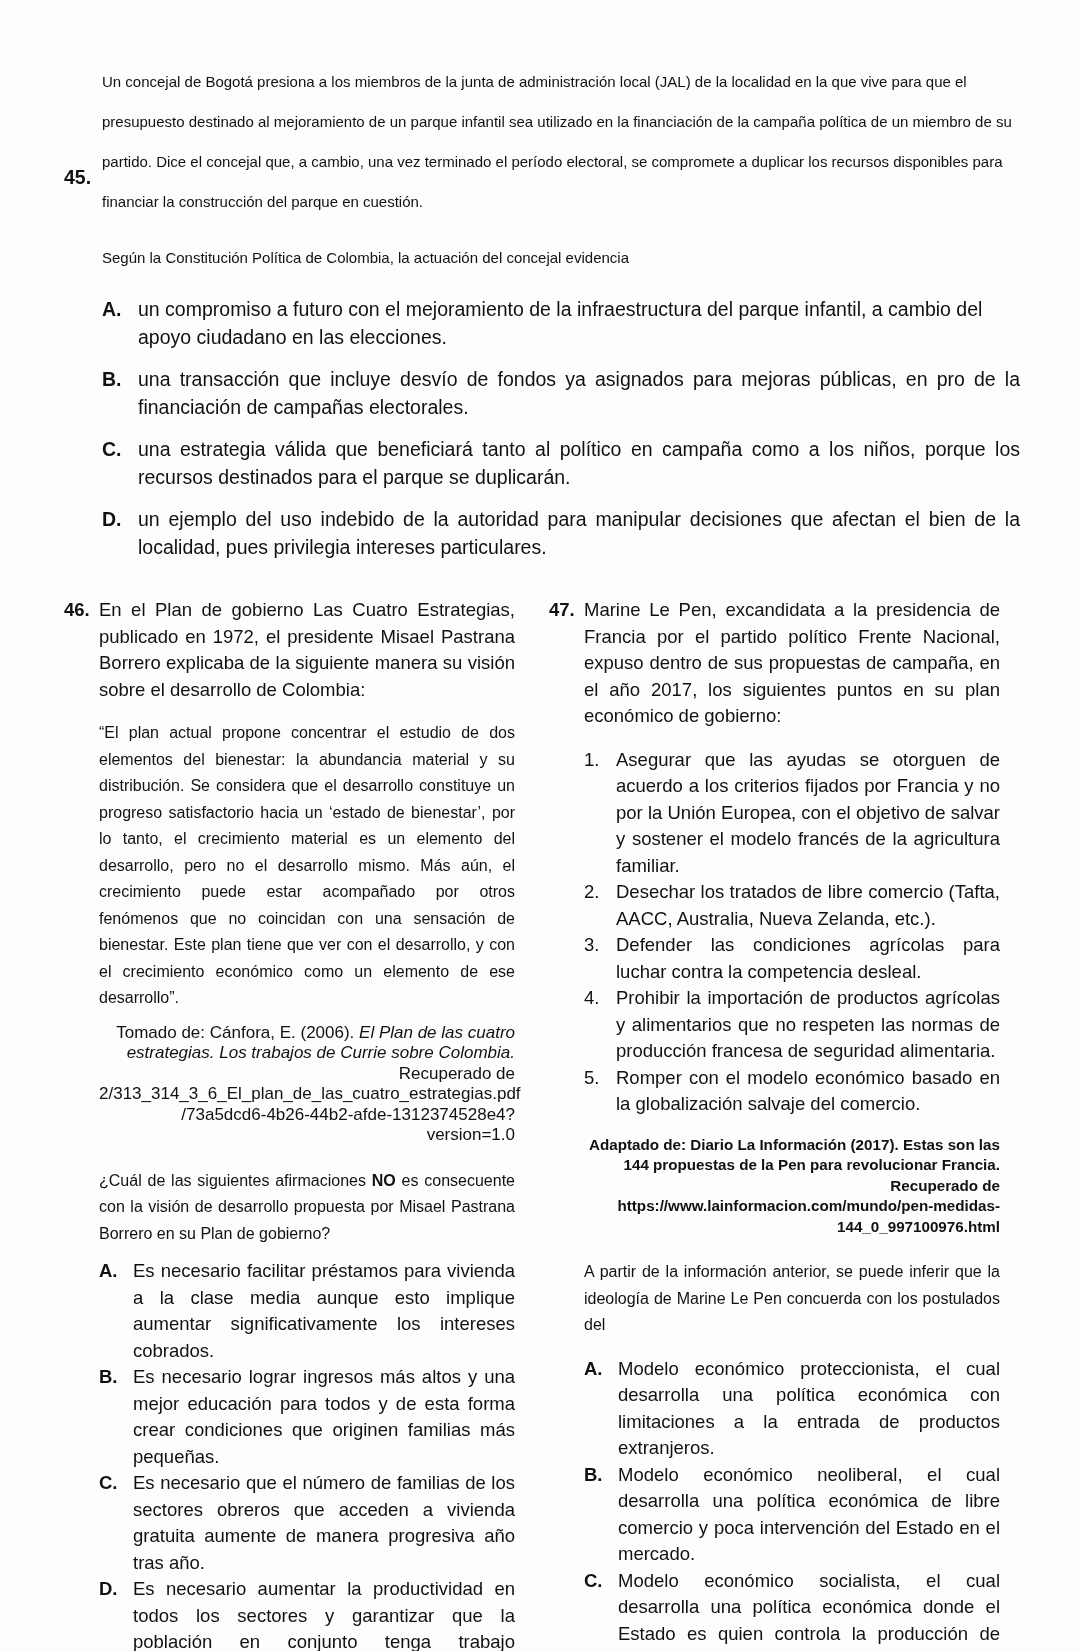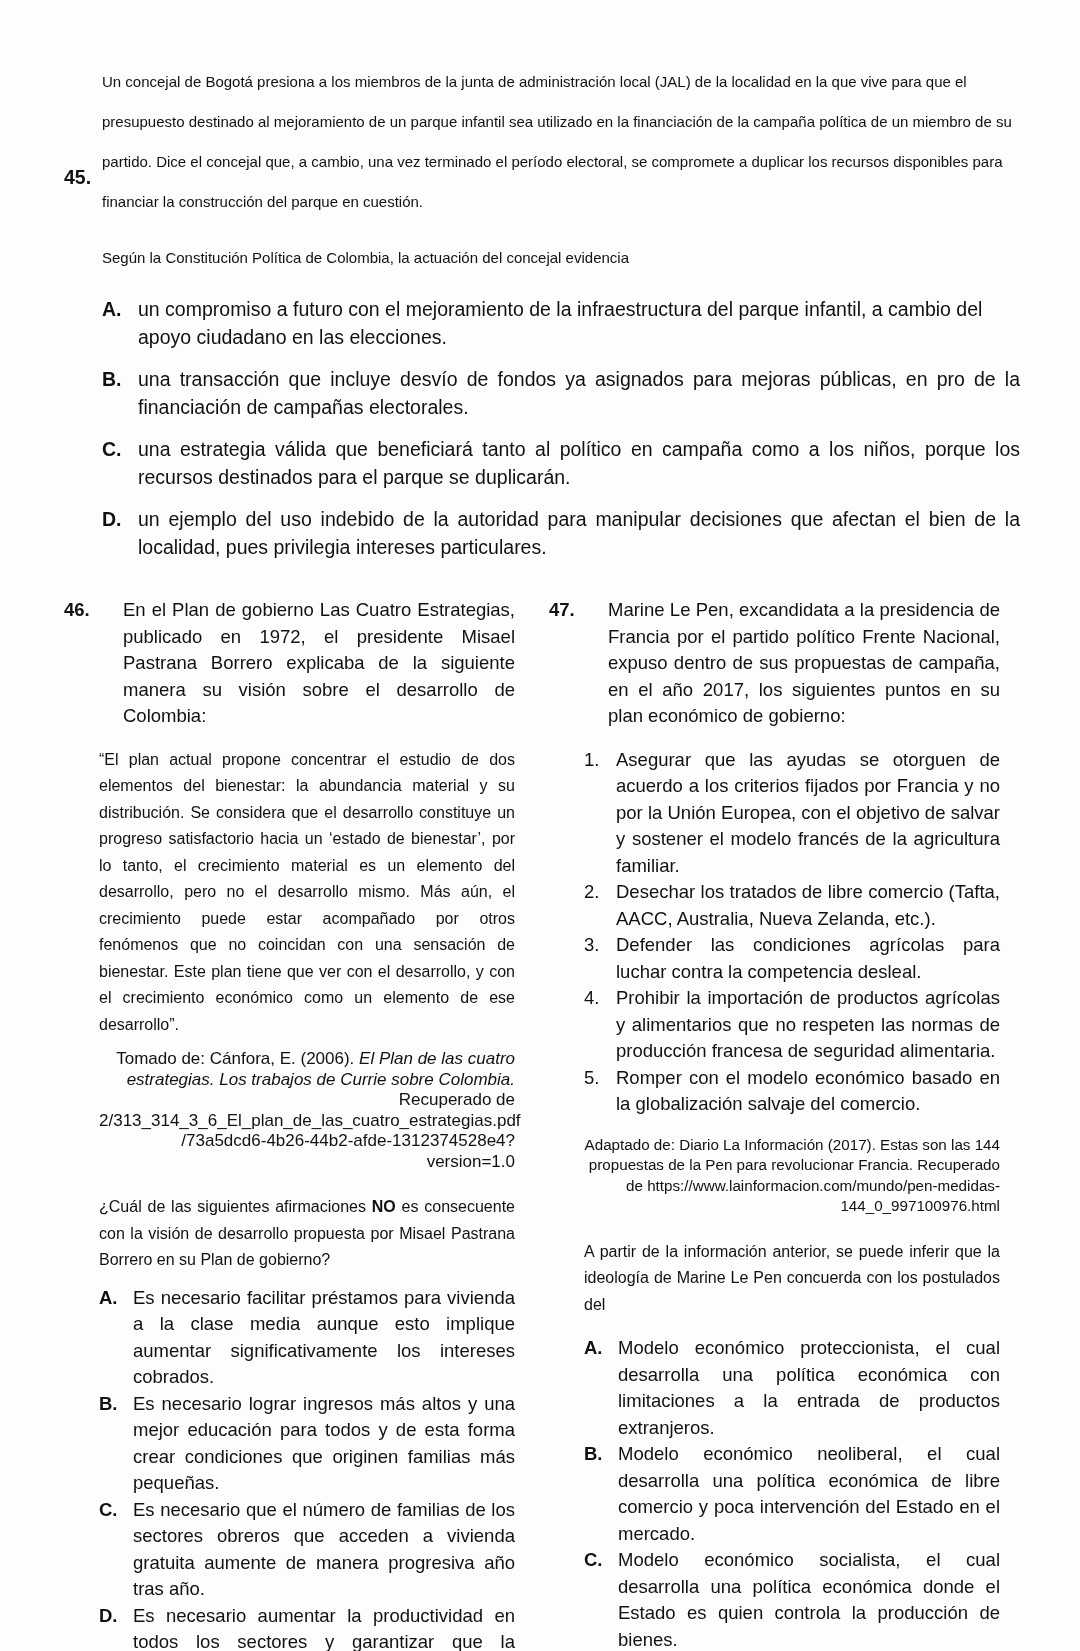--- a/index.html
+++ b/index.html
@@ -81,21 +81,20 @@
   .col {
     width: 451px;
     flex: 0 0 451px;
   }
 
   .q-head {
     display: flex;
     align-items: flex-start;
     font-size: 18.5px;
     line-height: 26.5px;
-    gap: 24px;
   }
   .q-head .num {
     flex: 0 0 auto;
     width: 35px;
     font-weight: bold;
   }
   .q-head .txt {
     flex: 1 1 auto;
     text-align: justify;
   }
@@ -143,20 +142,21 @@
   .source .it { font-style: italic; }
   .source-left-url {
     text-align: right;
   }
 
   .source47 {
     font-size: 15.2px;
     line-height: 20.5px;
     text-align: right;
     margin-left: 35px;
+    font-weight: bold;
   }
 
   
   .opts-col { margin-left: 35px; }
   .opt {
     display: flex;
     align-items: flex-start;
     font-size: 18.5px;
     line-height: 26.5px;
     margin-bottom: 0;

